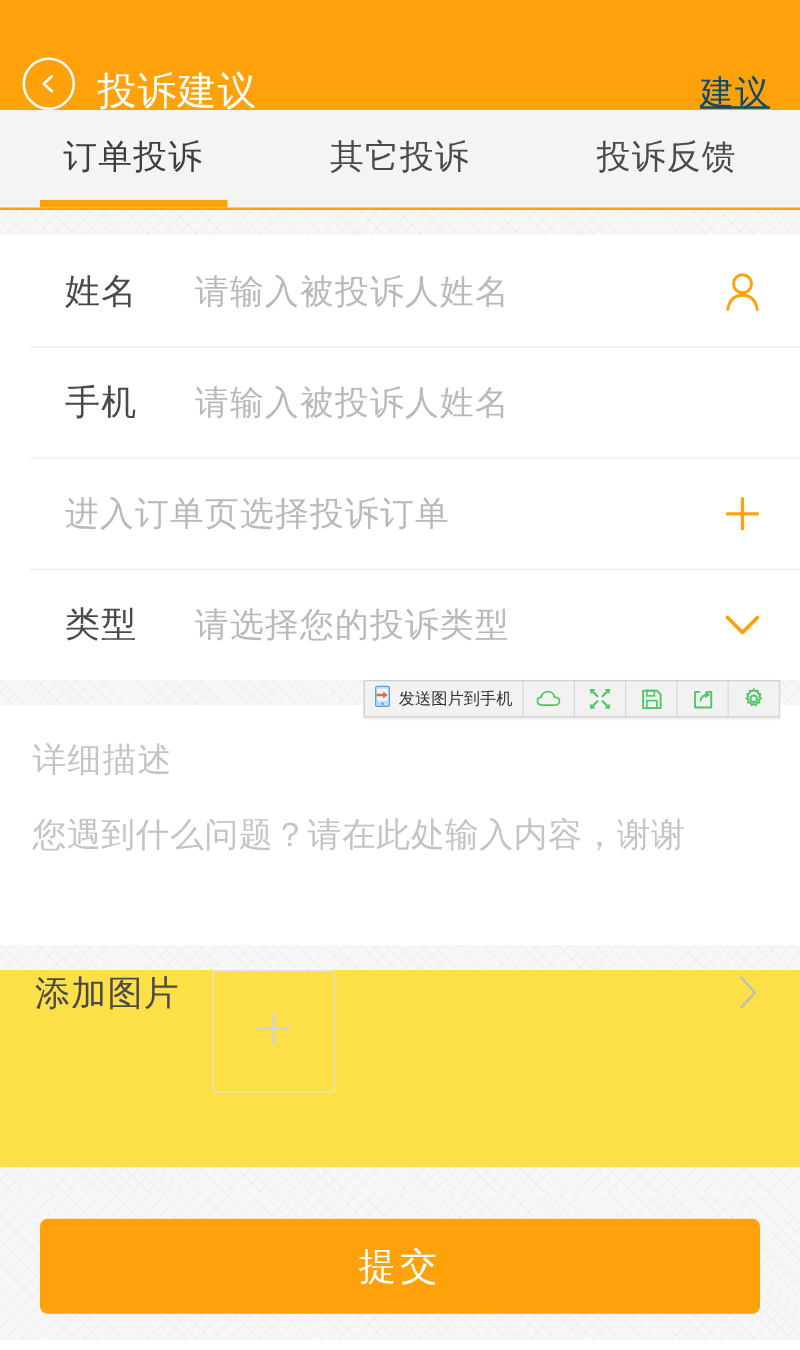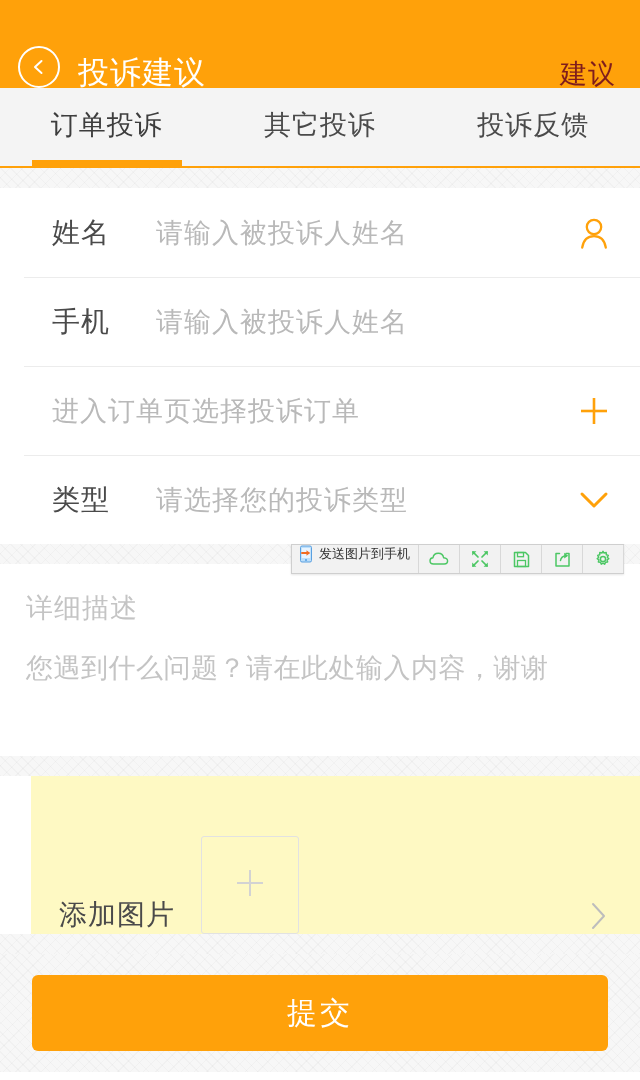--- a/index.html
+++ b/index.html
@@ -49,26 +49,27 @@
   .header-title {
     color: #ffffff;
     font-size: 31px;
     margin-left: 18px;
     letter-spacing: 1px;
     white-space: nowrap;
     line-height: 1;
   }
   .header-action {
     margin-left: auto;
-    color: #7f1d1d;
+    color: #0c4a6e;
     font-size: 27px;
     letter-spacing: 1px;
     cursor: pointer;
     white-space: nowrap;
     line-height: 1;
+    text-decoration: underline;
   }
 
   
   .tabbar {
     position: relative;
     height: 80px;
     background: #F4F4F4;
     display: flex;
     align-items: center;
     border-bottom: 2px solid #FFA10A;
@@ -163,27 +164,26 @@
   }
   .desc-placeholder {
     font-size: 27px;
     color: #c4c4c4;
     letter-spacing: 0.5px;
     line-height: 1.35;
   }
 
   
   .addimg-card {
-    background: #fef9c3;
+    background: #fde047;
     height: 158px;
     display: flex;
-    align-items: flex-end;
+    align-items: flex-start;
     padding: 0 24px 0 28px;
     box-sizing: border-box;
-    margin-left: 31px;
   }
   .addimg-label {
     font-size: 28px;
     color: #4a4a4a;
     letter-spacing: 1px;
     flex: 0 0 auto;
   }
   .addimg-box {
     width: 96px;
     height: 96px;
@@ -239,20 +239,21 @@
     background: #f2f2f2;
     border: 1px solid #cfcfcf;
     border-right: none;
     display: flex;
     align-items: stretch;
     box-sizing: border-box;
     box-shadow: 0 1px 2px rgba(0,0,0,0.10);
   }
   .ct-send {
     display: flex;
+    align-items: center;
     gap: 5px;
     padding: 0 8px 0 6px;
     border-right: 1px solid #d8d8d8;
     cursor: pointer;
   }
   .ct-send-label {
     font-size: 13px;
     color: #333333;
     white-space: nowrap;
     font-family: "DejaVu Sans", sans-serif;

